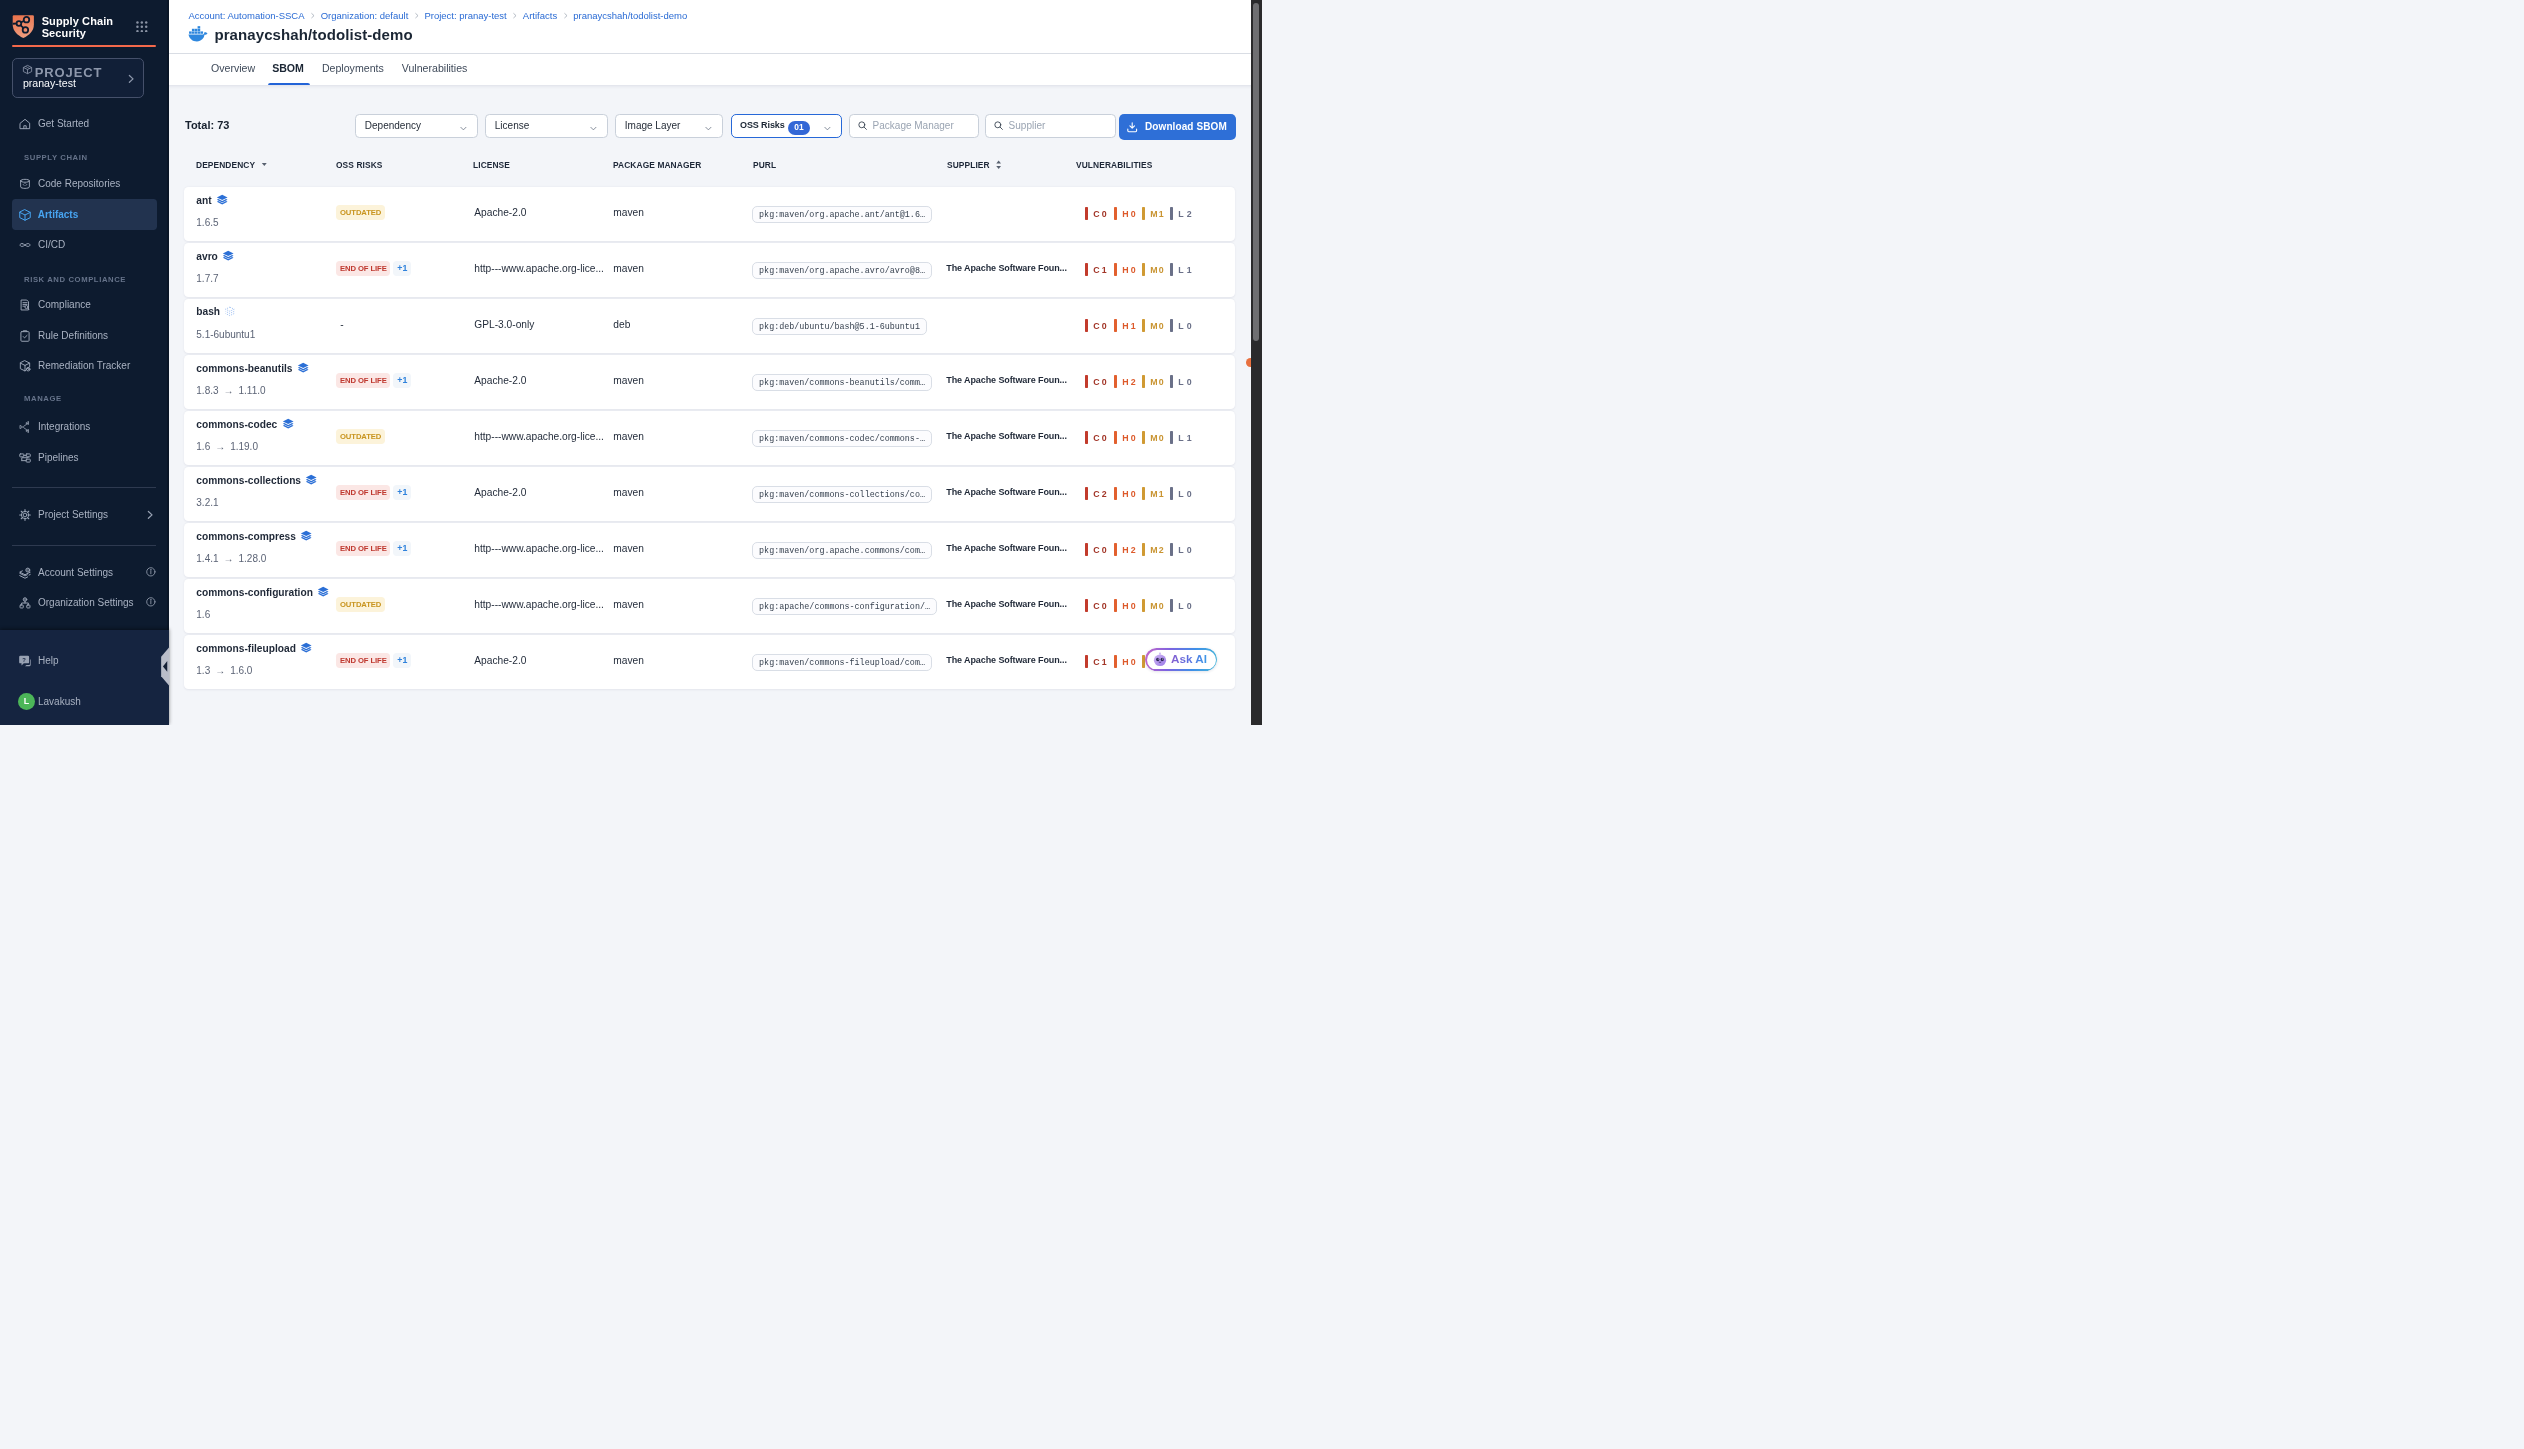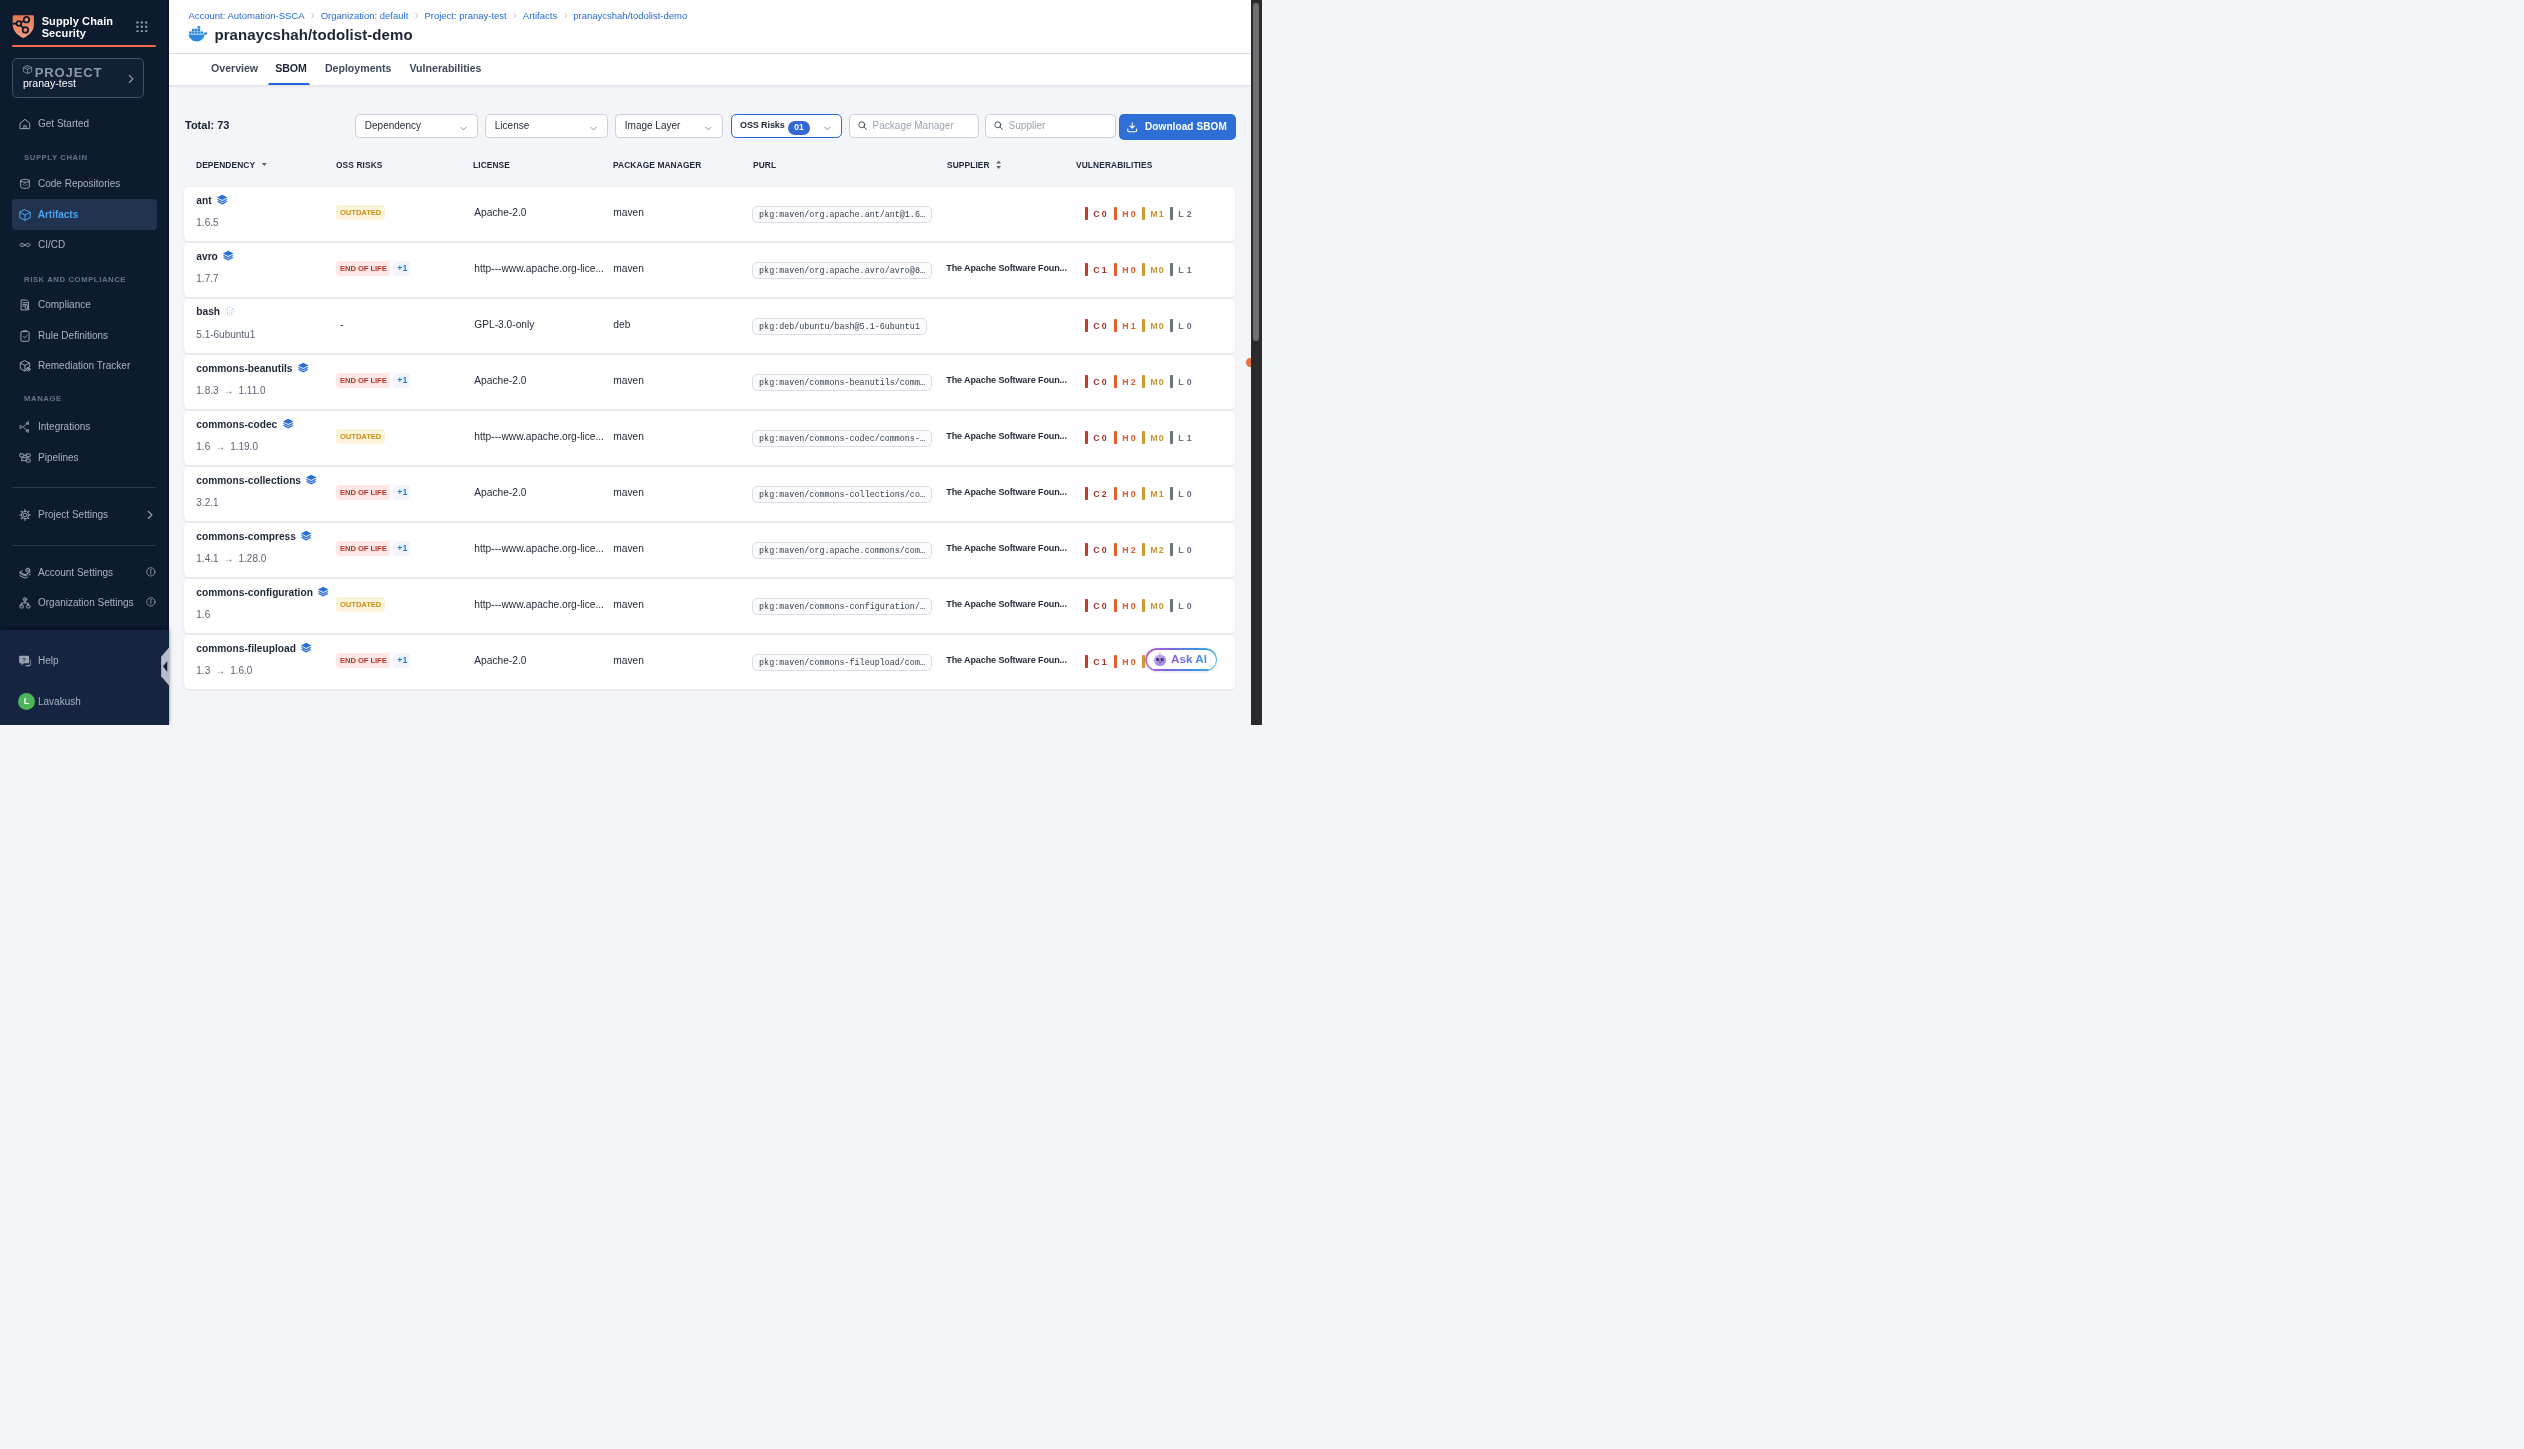--- a/index.html
+++ b/index.html
@@ -26,21 +26,21 @@
 .sb-hr { position:absolute; left:12.4px; width:144px; height:0.7px; background:#2e3a50; }
 #sb-bottom { position:absolute; left:0; top:630px; width:169px; height:95px; background:#152440; box-shadow:0 -1.5px 3.7px rgba(0,0,0,.45); }
 #main { position:absolute; left:169px; top:0; width:1083px; height:725px; }
 #hdr { position:absolute; left:0; top:0; width:1083px; height:85px; background:#fff; }
 #hdr .hline { position:absolute; left:0; top:53px; width:1083px; height:0.7px; background:#d9dde4; }
 .crumbs { position:absolute; left:19.4px; top:9.5px; height:11.7px; font-size:9.5px; color:#2a6bd4; display:flex; align-items:center; }
 .crumbs .sep { display:inline-block; margin:0 4.4px; }
 .title-row { position:absolute; left:19.4px; top:25px; height:19px; }
 .title-txt { position:absolute; left:26px; top:0.7px; white-space:nowrap; font-size:15px; font-weight:bold; color:#1b2634; letter-spacing:0.1px; }
 .tabs { position:absolute; left:42px; top:53px; height:32px; display:flex; }
-.tab { font-size:10.6px; color:#3f4a5a; line-height:31px;font-weight:bold; }
+.tab { font-size:10.6px; color:#3f4a5a; line-height:31px; }
 .tab.active { color:#1b2634; font-weight:bold; }
 .tab-underline { position:absolute; left:99px; top:83px; width:42px; height:4px; background:#2263d7; border-radius:2.2px 2.2px 0 0; }
 #content { position:absolute; left:0; top:85px; width:1083px; height:640px; background:#f3f5f9; box-shadow:inset 0 2.9px 3.7px -2.2px rgba(30,40,70,.12); }
 .total { position:absolute; left:16px; top:34px; font-size:11px; font-weight:bold; color:#16202e; }
 .ctl { position:absolute; top:28.5px; height:24px; background:#fff; border:0.7px solid #c9d0da; border-radius:4.4px; font-size:10px; color:#1f2733; }
 .ctl .lbl { position:absolute; left:8.8px; line-height:22.6px; }
 .ctl .chev { position:absolute; right:8.8px; top:8.8px; }
 .search .ph { position:absolute; left:22.6px; line-height:22.6px; color:#9aa4b2; }
 .search .mag { position:absolute; left:6.6px; top:5.8px; }
 #oss { left:562px; width:111px; border:1.5px solid #2668d8; border-radius:5.1px; }
@@ -426,21 +426,21 @@
 <div class="row">
           <div class="rname">commons-configuration<svg width="12.4" height="11.7" viewBox="0 0 24 24">
               <path fill="#2b6fd6" d="M12 1.5 23 7l-11 5.5L1 7z"></path>
               <path fill="#2b6fd6" d="M4.1 10.3 12 14.2l7.9-3.9 3.1 1.5-11 5.5-11-5.5z"></path>
               <path fill="#2b6fd6" d="M4.1 14.6 12 18.5l7.9-3.9 3.1 1.5L12 21.6 1 16.1z"></path>
             </svg></div>
           <div class="rver">1.6</div>
           <div class="badge out">OUTDATED</div>
           <div class="rlic">http---www.apache.org-lice...</div>
           <div class="rpkg">maven</div>
-          <div class="purl">pkg:maven/commons-configuration/…</div>
+          <div class="purl">pkg:apache/commons-configuration/…</div>
           <div class="rsup">The Apache Software Foun...</div>
           <span class="vuln vc" style="left:901px">
             <span class="bar"></span>
             <span class="lt">C</span>
             <span class="dg">0</span>
           </span>
           <span class="vuln vh" style="left:930px">
             <span class="bar"></span>
             <span class="lt">H</span>
             <span class="dg">0</span>

